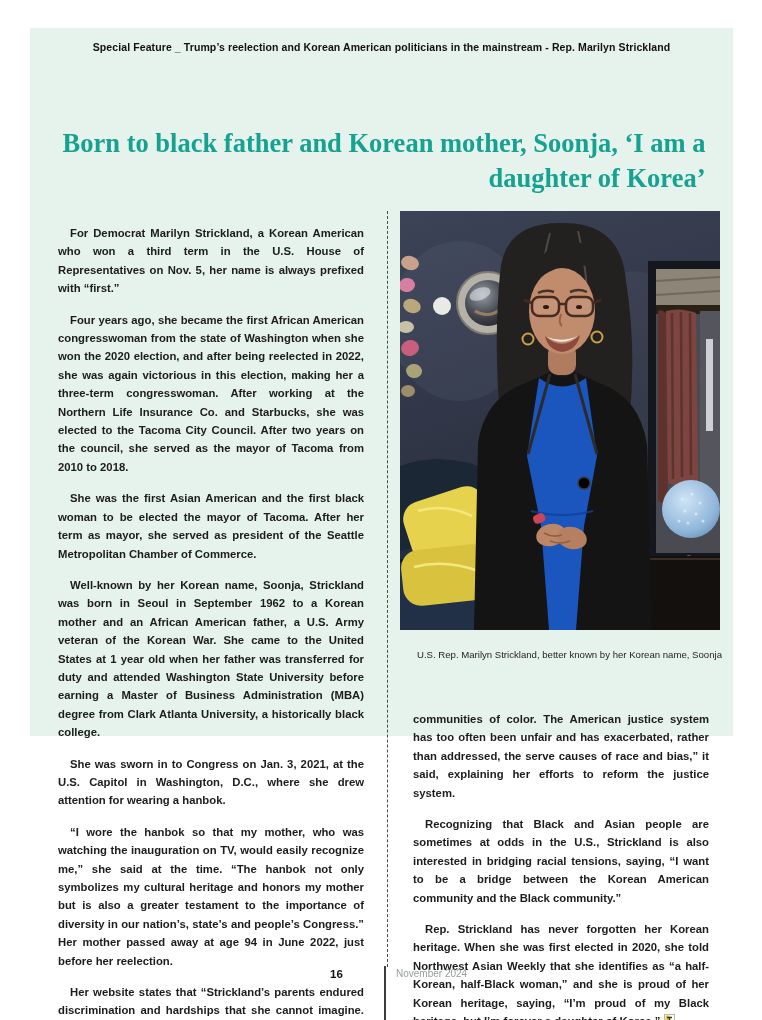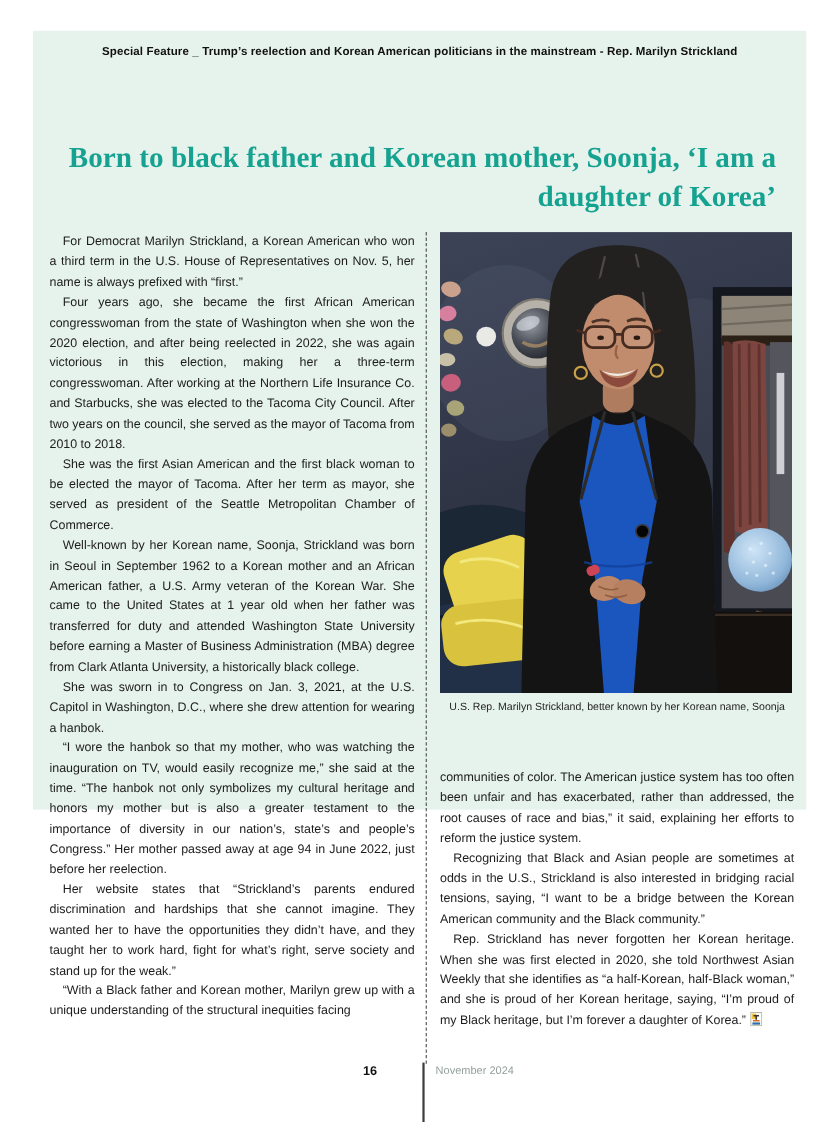--- a/index.html
+++ b/index.html
@@ -45,40 +45,40 @@
     color: #16a290;
   }
   .col {
     position: absolute;
     top: 183px;
     font-size: 11.3px;
     line-height: 18.4px;
     color: #1c1c1c;
     text-align: justify;
   }
-  .col p { margin: 0; text-indent: 12px; }
+  .col p { margin: 13px; text-indent: 12px; font-weight: bold; }
   .col-left { left: 15px; width: 332px; }
   .col-right { left: 370px; width: 322px; }
   .col-right .body-text p:first-child { text-indent: 0; }
   .divider {
     position: absolute;
     left: 357px;
     top: 183px;
     height: 756px;
     width: 0;
     border-left: 1px dashed #4a4a4a;
   }
   .photo-frame { width: 320px; height: 419px; }
   .photo-frame svg { display: block; }
   .caption {
-    margin-top: 6px;
+    margin-top: 18px;
     font-size: 9.6px;
     line-height: 13px;
     color: #1f1f1f;
-    text-align: center;
+    text-align: right;
     text-indent: 0;
   }
   .body-text { margin-top: 49px; }
   .end-mark {
     display: none;
     width: 11px;
     height: 13px;
     vertical-align: -2px;
     margin-left: 4px;
   }
@@ -249,21 +249,21 @@
             <ellipse cx="172" cy="327" rx="15" ry="11" fill="#b67f5f" transform="rotate(14 172 327)"></ellipse>
             <path d="M144,322 Q153,327 162,324 M150,330 Q160,334 170,330" stroke="#8f5f44" stroke-width="1.5" fill="none"></path>
           </g>
         </g>
       </svg>
     </div>
 
     <div class="caption">U.S. Rep. Marilyn Strickland, better known by her Korean name, Soonja</div>
 
     <div class="body-text">
-        <p>communities of color. The American justice system has too often been unfair and has exacerbated, rather than addressed, the root causes of race and bias,” it said, explaining her efforts to reform the justice system.</p>
+        <p>communities of color. The American justice system has too often been unfair and has exacerbated, rather than addressed, the serve causes of race and bias,” it said, explaining her efforts to reform the justice system.</p>
         <p>Recognizing that Black and Asian people are sometimes at odds in the U.S., Strickland is also interested in bridging racial tensions, saying, “I want to be a bridge between the Korean American community and the Black community.”</p>
         <p>Rep. Strickland has never forgotten her Korean heritage. When she was first elected in 2020, she told Northwest Asian Weekly that she identifies as “a half-Korean, half-Black woman,” and she is proud of her Korean heritage, saying, “I’m proud of my Black heritage, but I’m forever a daughter of Korea.”<svg id="end-mark" class="end-mark" viewBox="0 0 11 13" xmlns="http://www.w3.org/2000/svg" style="display: inline-block;">
   <rect x="0.5" y="0.5" width="10" height="12" fill="#fdfdf6" stroke="#b9b9a6" stroke-width="1"></rect>
   <rect x="1.5" y="1.5" width="4" height="5" fill="#f0c43c"></rect>
   <path d="M3,3.5 L8,3.5 M5.5,3.5 L5.5,7" stroke="#333333" stroke-width="1.4"></path>
   <path d="M2.5,8 L8.5,8" stroke="#d96b2a" stroke-width="1.4"></path>
   <rect x="2" y="9.5" width="7" height="2" fill="#2a6fb0"></rect>
 </svg></p>
       </div>
   </div>

